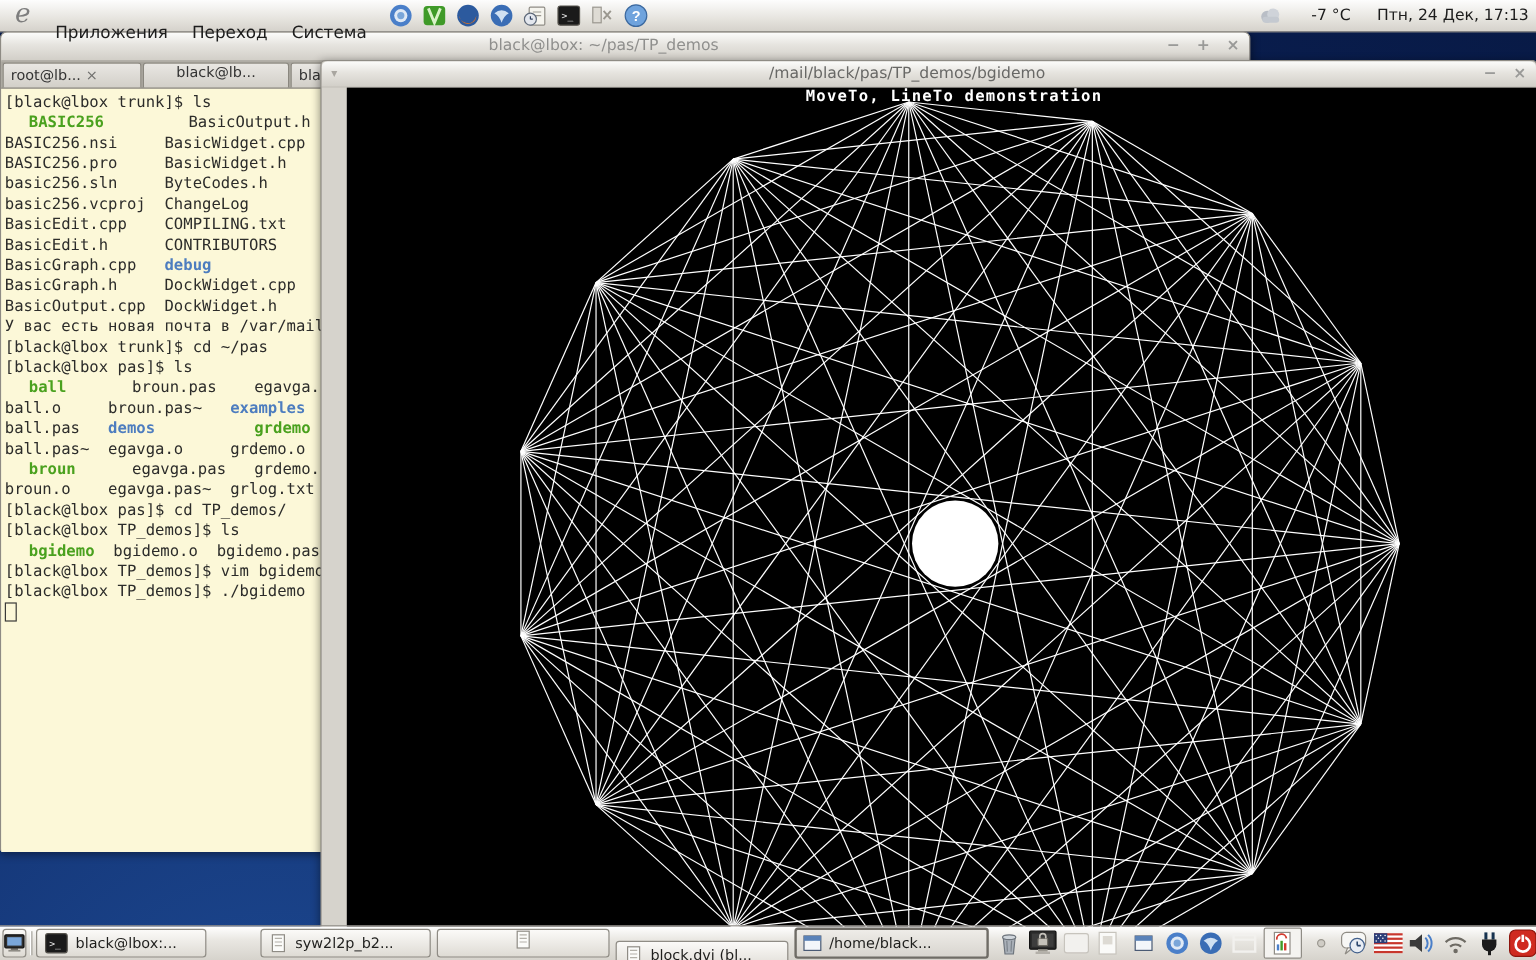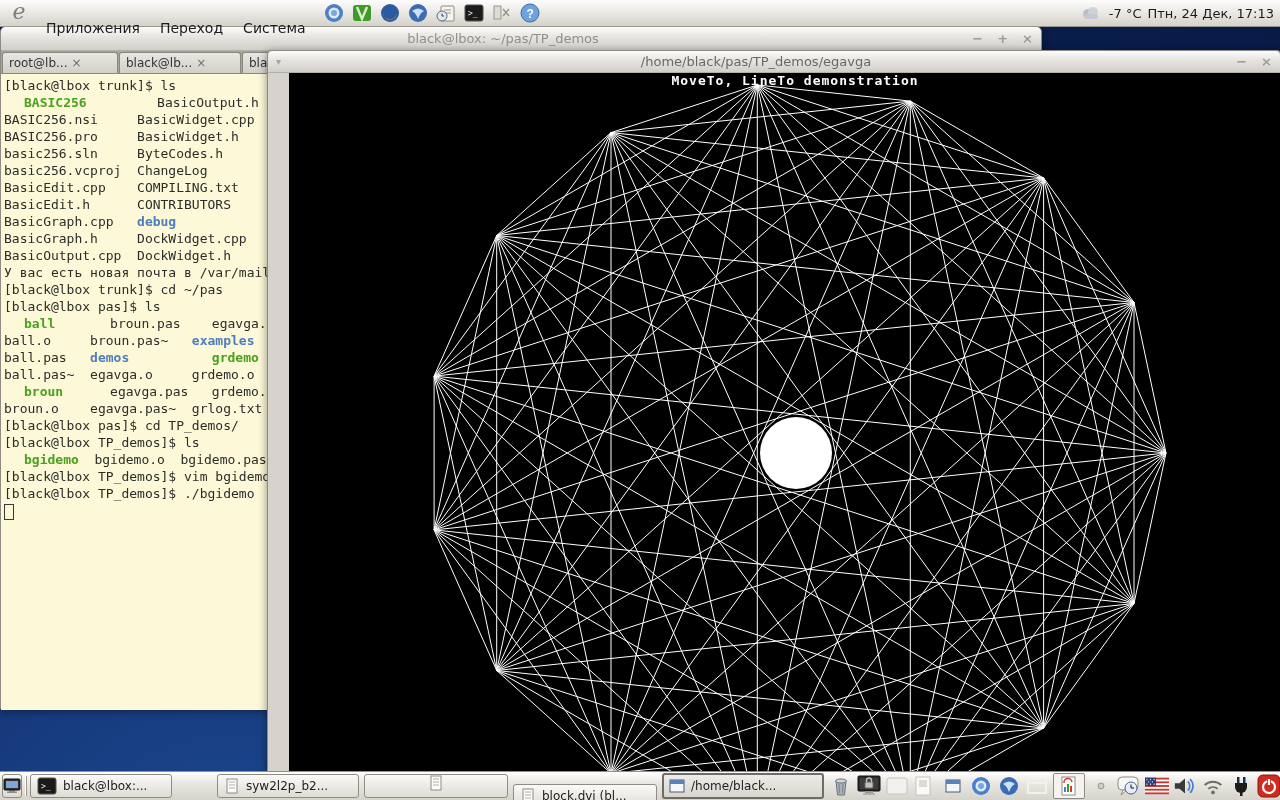--- a/index.html
+++ b/index.html
@@ -8,21 +8,21 @@
     background:radial-gradient(circle at 18% 115%, #1d4a94 0%, #12306e 34%, #0a1f52 70%, #081a46 100%);}
   
   #panel{position:absolute;left:0;top:0;width:1280px;height:26px;z-index:40;
     background:linear-gradient(#fdfdfd,#e8e6e1 55%,#d5d2cb);border-bottom:1px solid #98958d;
     display:flex;align-items:center;}
   .logo-e{width:26px;height:22px;margin:0 4px 0 6px;color:#7d7d7d;font-family:"DejaVu Serif",serif;
     font-size:22px;font-style:italic;line-height:20px;text-align:center;}
   .menu{padding:0 10px;font-size:14px;color:#1c1c1c;height:26px;line-height:26px;margin-top:29px;}
   .launchers{display:flex;align-items:center;gap:4px;margin-left:6px;}
   .launcher{width:24px;height:24px;display:flex;align-items:center;justify-content:center;}
-  #panel-right{margin-left:auto;display:flex;align-items:center;gap:6px;padding-right:6px;
+  #panel-right{margin-left:auto;display:flex;align-items:center;gap:22px;padding-right:6px;
     font-size:13px;color:#1c1c1c;white-space:nowrap;}
   
   .window{position:absolute;border:1px solid #8e8b84;border-radius:6px 6px 0 0;
     box-shadow:0 2px 8px rgba(0,0,0,.45);background:#d6d3cc;}
   .titlebar{height:23px;border-radius:5px 5px 0 0;display:flex;align-items:center;
     background:linear-gradient(#fcfcfb,#e6e4df 45%,#d2cfc8);border-bottom:1px solid #b3b0a9;position:relative;}
   .titlebar .title{position:absolute;left:50px;right:86px;text-align:center;font-size:13px;
     color:#8f8f8d;white-space:nowrap;overflow:hidden;}
   .titlebar.focused .title{color:#686866;}
   .winbtns{position:absolute;right:8px;top:0;height:100%;display:flex;align-items:center;gap:14px;}
@@ -83,35 +83,35 @@
         <span class="winbtn">−</span>
         <span class="winbtn">+</span>
         <span class="winbtn">×</span>
       </span>
     </div>
     <div class="tabstrip" id="tabs">
         <span class="tab" style="width: 102px;">
           <span>root@lb...</span>
           <span class="tabclose">×</span>
         </span>
-        <span class="tab" style="width: 108px;">
+        <span class="tab" style="width: 108px; flex-direction: column;">
           <span>black@lb...</span>
           <span class="tabclose">×</span>
         </span>
         <span class="tab" style="width: 60px;">
           <span>black@l</span>
         </span>
       </div>
     <div class="termbody" id="termlines"><div><span>[black@lbox trunk]$ ls</span></div><div><span class="g">BASIC256</span><span>         BasicOutput.h</span></div><div><span>BASIC256.nsi     BasicWidget.cpp</span></div><div><span>BASIC256.pro     BasicWidget.h</span></div><div><span>basic256.sln     ByteCodes.h</span></div><div><span>basic256.vcproj  ChangeLog</span></div><div><span>BasicEdit.cpp    COMPILING.txt</span></div><div><span>BasicEdit.h      CONTRIBUTORS</span></div><div><span>BasicGraph.cpp   </span><span class="b">debug</span></div><div><span>BasicGraph.h     DockWidget.cpp</span></div><div><span>BasicOutput.cpp  DockWidget.h</span></div><div><span>У вас есть новая почта в /var/mail</span></div><div><span>[black@lbox trunk]$ cd ~/pas</span></div><div><span>[black@lbox pas]$ ls</span></div><div><span class="g">ball</span><span>       broun.pas    egavga.ppu</span></div><div><span>ball.o     broun.pas~   </span><span class="b">examples</span></div><div><span>ball.pas   </span><span class="b">demos</span><span>        </span><span class="g">grdemo</span></div><div><span>ball.pas~  egavga.o     grdemo.o</span></div><div><span class="g">broun</span><span>      egavga.pas   grdemo.pas</span></div><div><span>broun.o    egavga.pas~  grlog.txt</span></div><div><span>[black@lbox pas]$ cd TP_demos/</span></div><div><span>[black@lbox TP_demos]$ ls</span></div><div><span class="g">bgidemo</span><span>  bgidemo.o  bgidemo.pas</span></div><div><span>[black@lbox TP_demos]$ vim bgidemo.pas</span></div><div><span>[black@lbox TP_demos]$ ./bgidemo</span></div><div><span class="cursor"></span></div></div>
   </section>
 
   <section class="window" id="bgi-win">
     <div class="titlebar focused">
       <span class="menu-arrow">▾</span>
-      <span class="title">/home/black/pas/TP_demos/egavga</span>
+      <span class="title">/mail/black/pas/TP_demos/bgidemo</span>
       <span class="winbtns">
         <span class="winbtn">−</span>
         <span class="winbtn">×</span>
       </span>
     </div>
     <div class="canvas">
       <div class="canvas-title">MoveTo, LineTo demonstration</div>
       <svg id="figure" width="1012" height="700">
           <line x1="468.3" y1="12.0" x2="621.3" y2="28.1" stroke="#ffffff" stroke-width="1"></line>
           <line x1="468.3" y1="12.0" x2="754.6" y2="105.0" stroke="#ffffff" stroke-width="1"></line>

